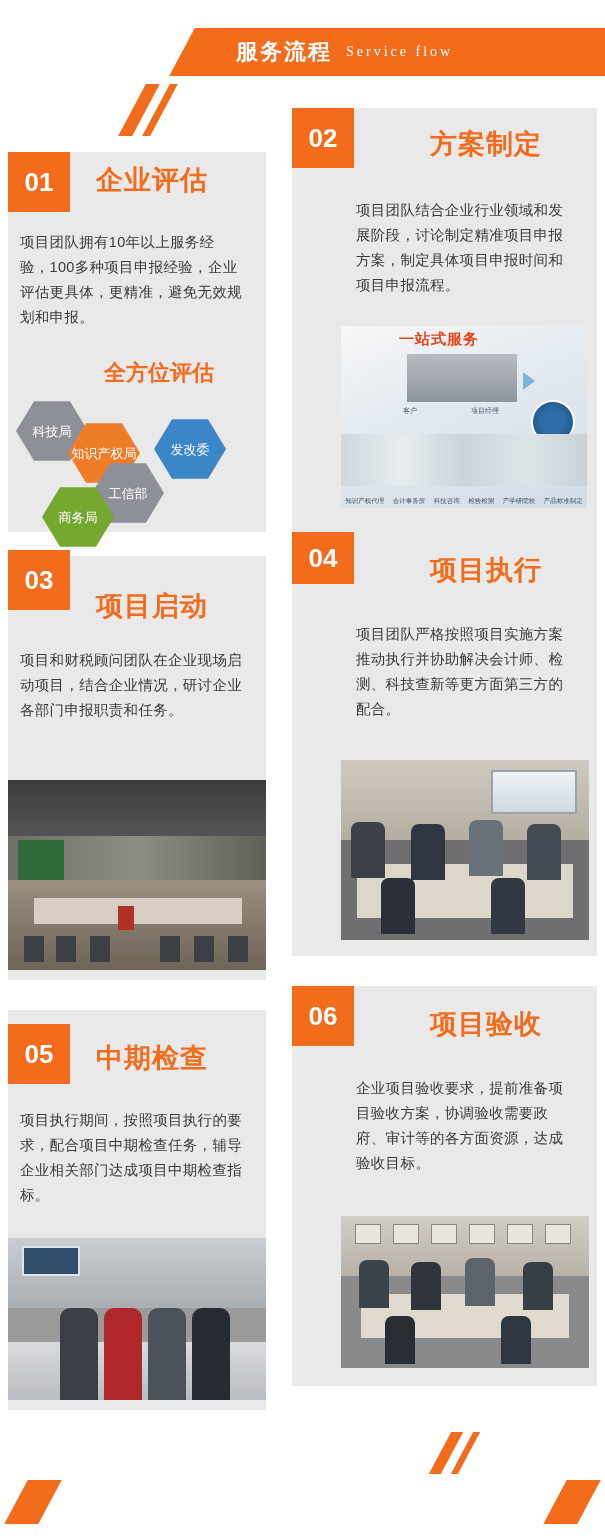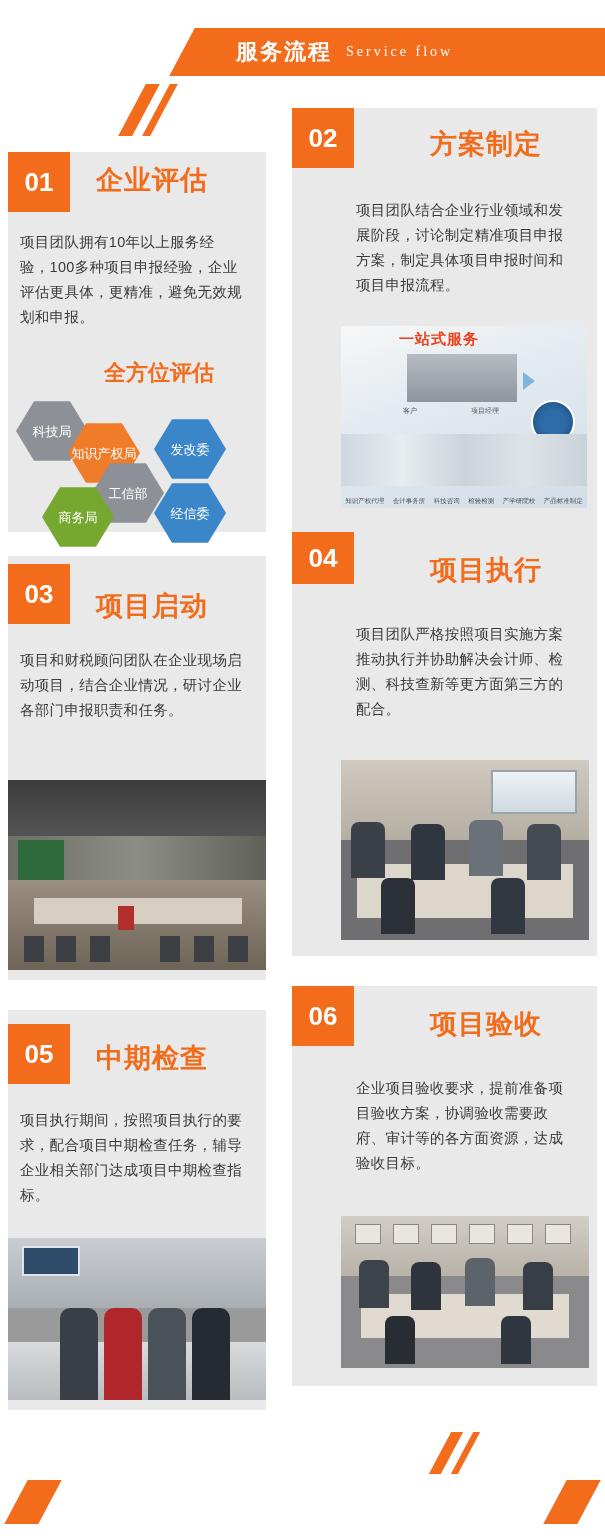--- a/index.html
+++ b/index.html
@@ -177,21 +177,21 @@
   .p2-arrow {
     position: absolute; top: 46px; left: 182px;
     width: 0; height: 0;
     border-left: 12px solid #7fb4dc;
     border-top: 9px solid transparent;
     border-bottom: 9px solid transparent;
   }
 
   
   #card03 { top: 556px; left: 8px; width: 258px; height: 424px; }
-  #badge03 { top: 564px; left: 8px; width: 62px; height: 60px; }
+  #badge03 { top: 550px; left: 8px; width: 62px; height: 60px; }
   #title03 { top: 588px; left: 96px; }
   #text03  { top: 648px; left: 20px; width: 222px; }
   .photo3 {
     position: absolute;
     top: 780px; left: 8px;
     width: 258px; height: 190px;
     overflow: hidden;
     background: #2b2b2b;
   }
   .ph3-ceil {
@@ -339,21 +339,20 @@
 <div class="card-text" id="text01">项目团队拥有10年以上服务经验，100多种项目申报经验，企业评估更具体，更精准，避免无效规划和申报。</div>
 
 <div class="eval-graphic">
   <div class="eval-title">全方位评估</div>
   <div class="hexwrap">
     <div class="hex gray" style="top:30px; left:2px;">科技局</div>
     <div class="hex orange" style="top:52px; left:54px;">知识产权局</div>
     <div class="hex blue" style="top:48px; left:140px;">发改委</div>
     <div class="hex gray2" style="top:92px; left:78px;">工信部</div>
     <div class="hex green" style="top:116px; left:28px;">商务局</div>
-    <div class="hex blue3" style="top:112px; left:140px;">经信委</div>
   </div>
 </div>
 
 <div class="card" id="card02"></div>
 <div class="badge" id="badge02">02</div>
 <div class="card-title" id="title02">方案制定</div>
 <div class="card-text" id="text02">项目团队结合企业行业领域和发展阶段，讨论制定精准项目申报方案，制定具体项目申报时间和项目申报流程。</div>
 
 <div class="photo2">
   <div class="p2-title">一站式服务</div>

